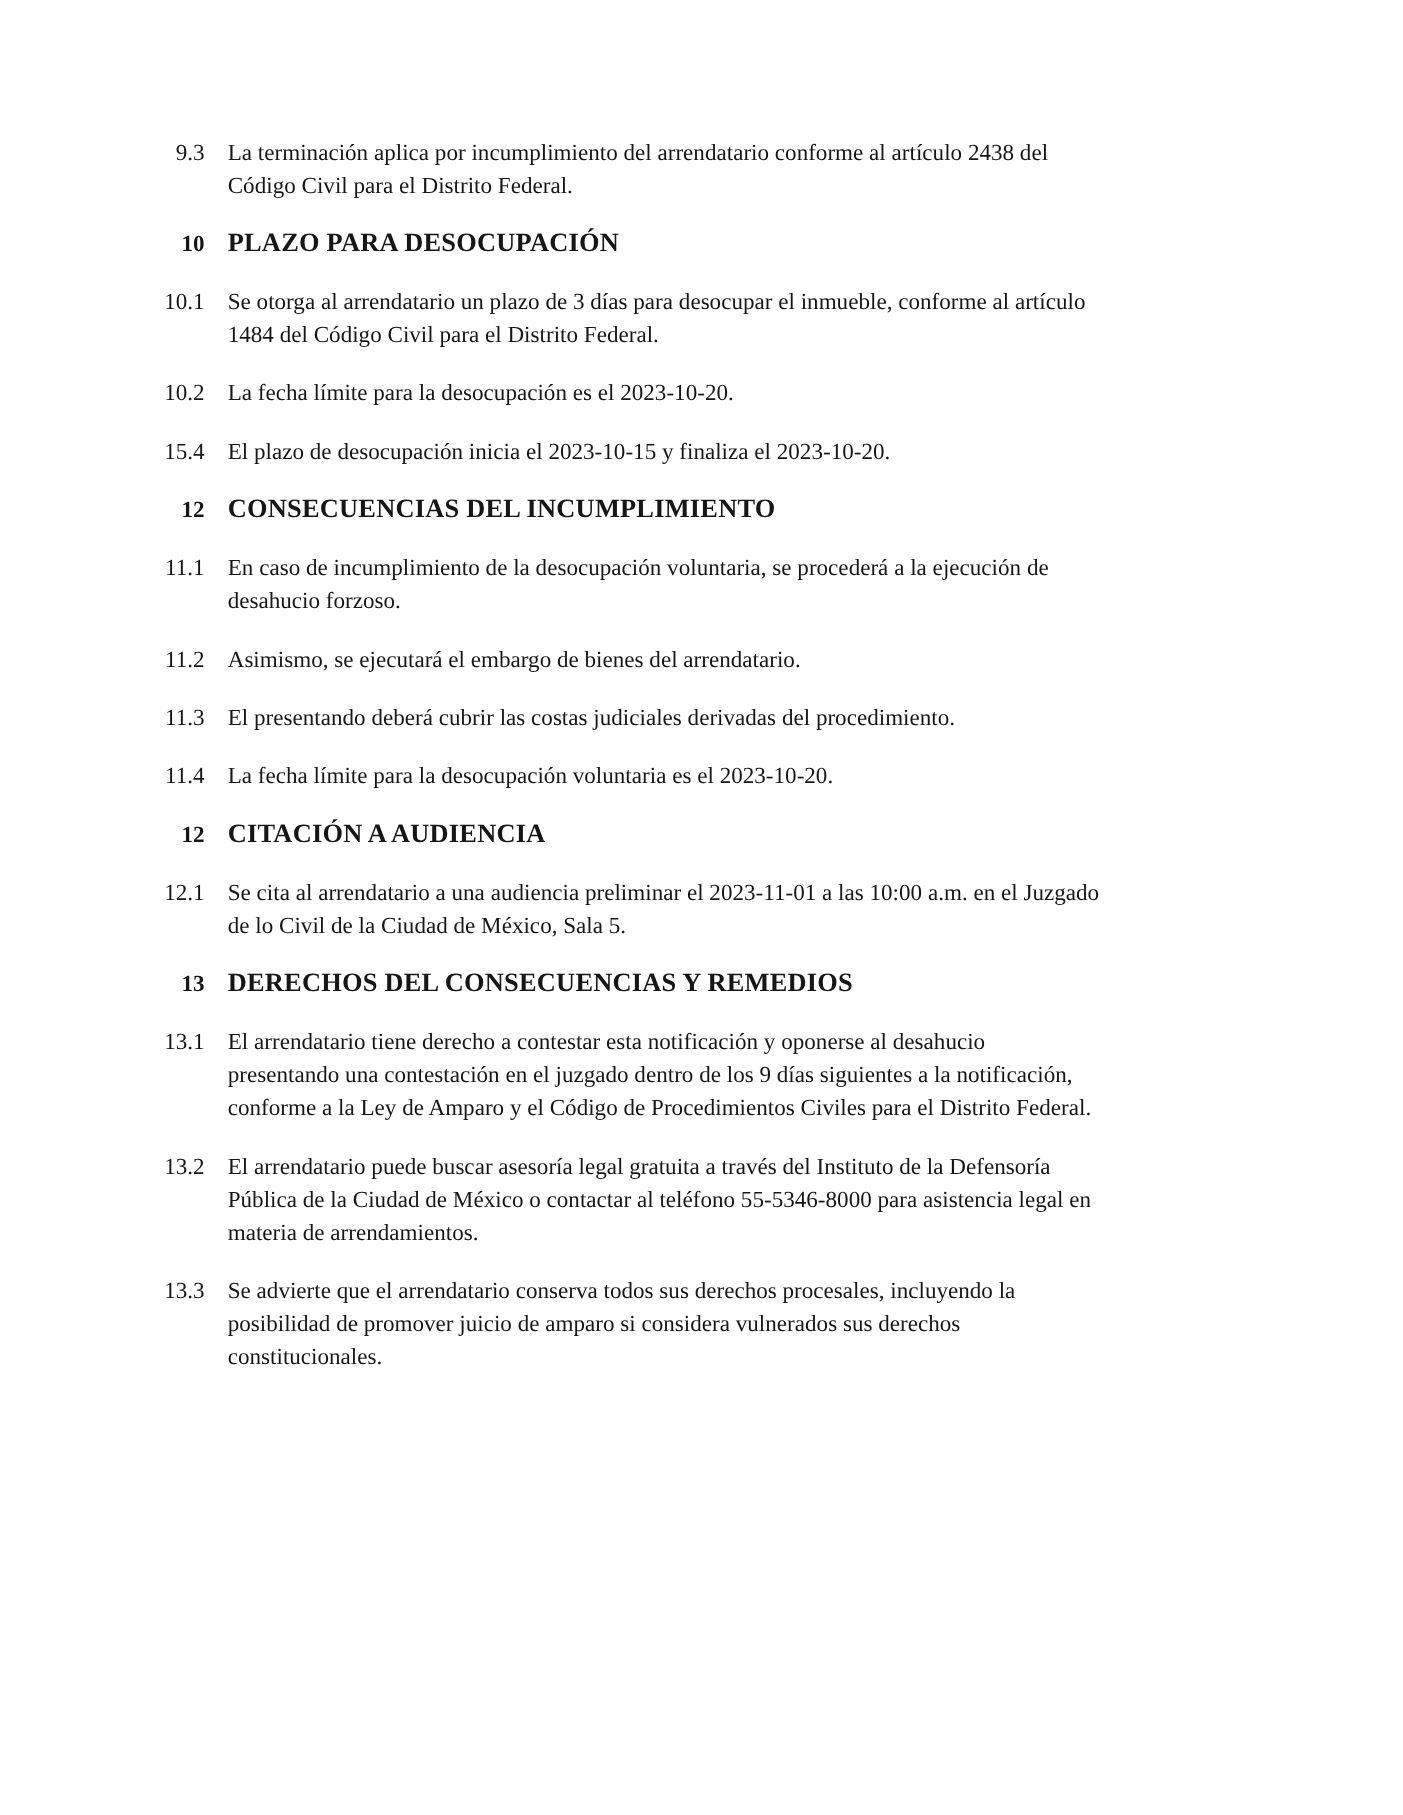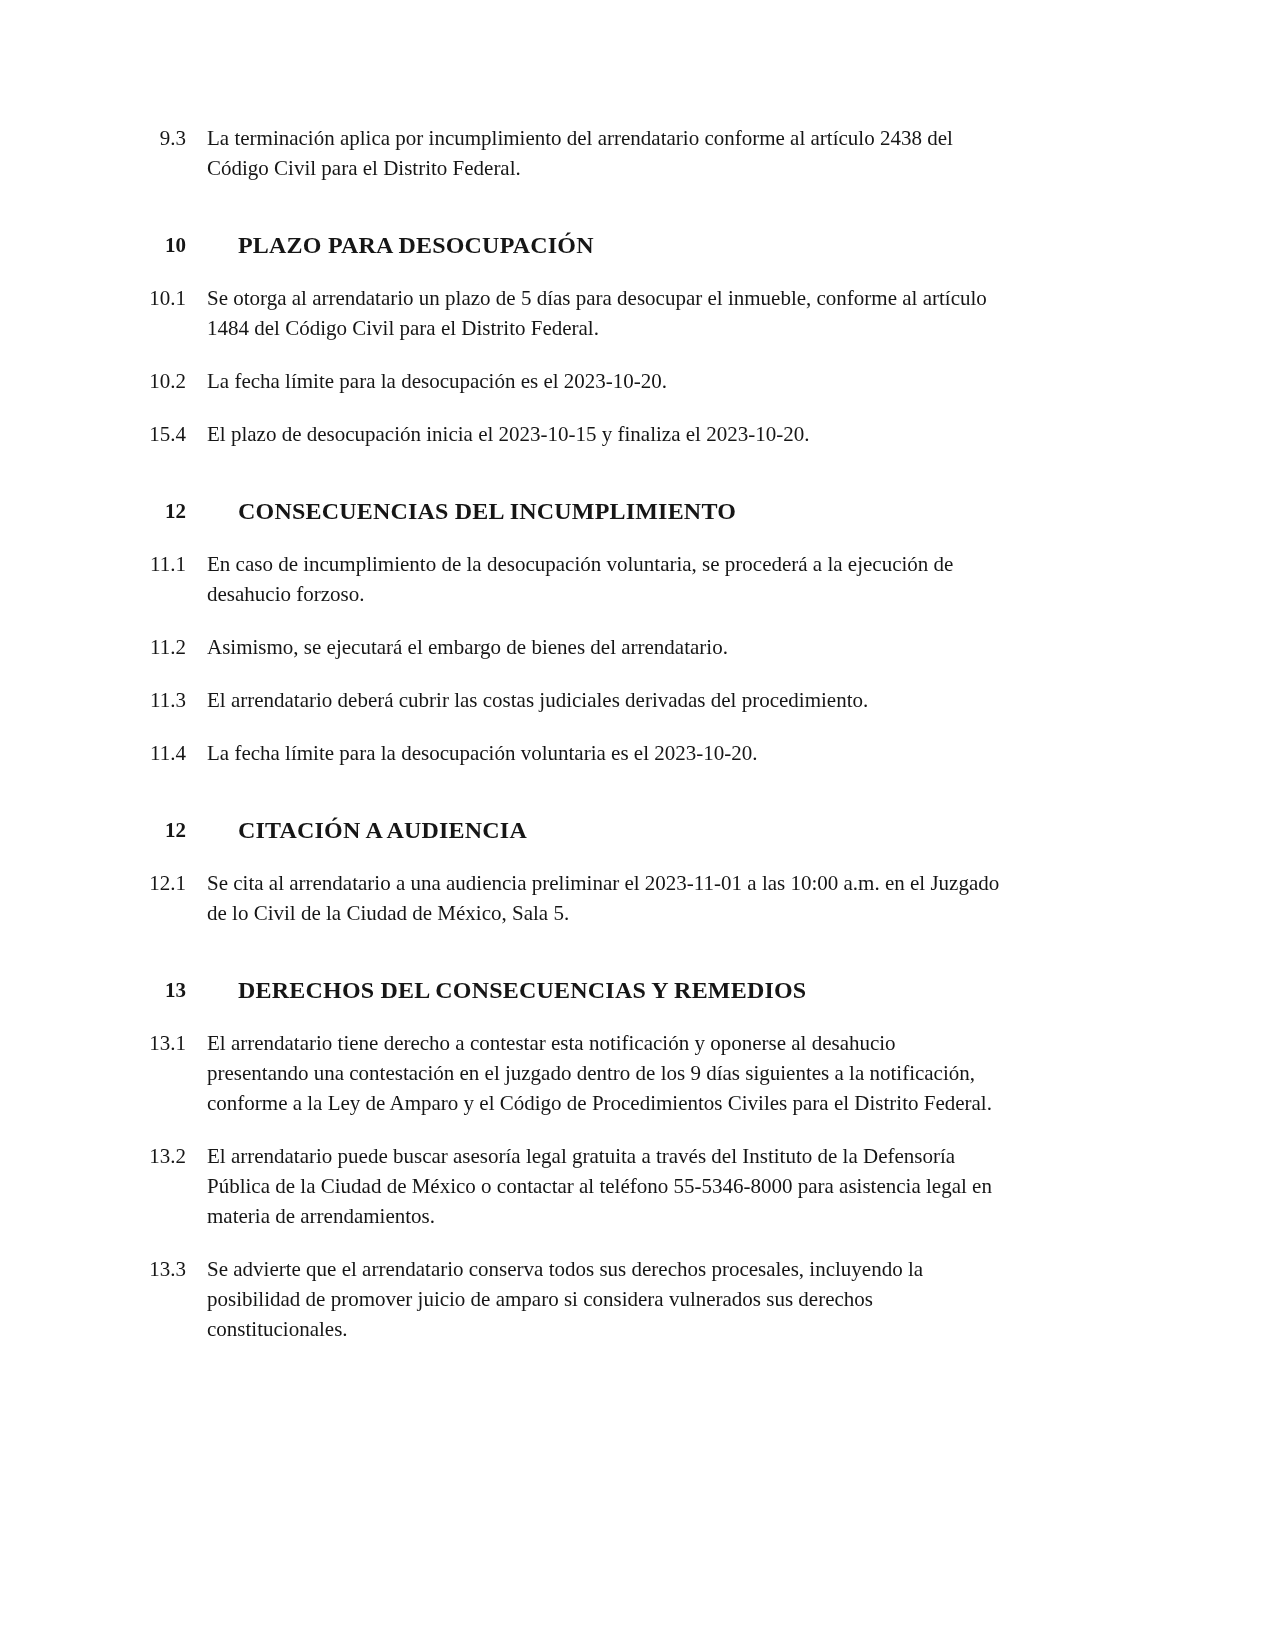--- a/index.html
+++ b/index.html
@@ -34,24 +34,23 @@
   }
   .txt {
     margin: 0 0 0 21px;
     width: 960px;
     white-space: pre-line;
   }
   .clause {
     margin-bottom: 23px;
   }
   .heading-row {
-    margin-top: 47px;
+    margin-top: 23px;
     margin-bottom: 23px;
     font-weight: 700;
-    gap: 31px;
   }
   .heading-row .htxt {
     margin: 0 0 0 21px;
     font-size: 24px;
     font-weight: 700;
     letter-spacing: 0.2px;
     line-height: 30px;
     white-space: nowrap;
   }
   .section:first-child .heading-row,
@@ -72,21 +71,21 @@
     </div>
   </div>
 
   <div class="section">
     <div class="row heading-row">
       <span class="num">10</span>
       <h2 class="htxt">PLAZO PARA DESOCUPACIÓN</h2>
     </div>
     <div class="row clause">
       <span class="num">10.1</span>
-      <p class="txt">Se otorga al arrendatario un plazo de 5 días para desocupar el inmueble, conforme al artículo
+      <p class="txt">Se otorga al arrendatario un plazo de 3 días para desocupar el inmueble, conforme al artículo
 1484 del Código Civil para el Distrito Federal.</p>
     </div>
     <div class="row clause">
       <span class="num">10.2</span>
       <p class="txt">La fecha límite para la desocupación es el 2023-10-20.</p>
     </div>
     <div class="row clause">
       <span class="num">15.4</span>
       <p class="txt">El plazo de desocupación inicia el 2023-10-15 y finaliza el 2023-10-20.</p>
     </div>
@@ -101,21 +100,21 @@
       <span class="num">11.1</span>
       <p class="txt">En caso de incumplimiento de la desocupación voluntaria, se procederá a la ejecución de
 desahucio forzoso.</p>
     </div>
     <div class="row clause">
       <span class="num">11.2</span>
       <p class="txt">Asimismo, se ejecutará el embargo de bienes del arrendatario.</p>
     </div>
     <div class="row clause">
       <span class="num">11.3</span>
-      <p class="txt">El arrendatario deberá cubrir las costas judiciales derivadas del procedimiento.</p>
+      <p class="txt">El presentando deberá cubrir las costas judiciales derivadas del procedimiento.</p>
     </div>
     <div class="row clause">
       <span class="num">11.4</span>
       <p class="txt">La fecha límite para la desocupación voluntaria es el 2023-10-20.</p>
     </div>
   </div>
 
   <div class="section">
     <div class="row heading-row">
       <span class="num">12</span>

